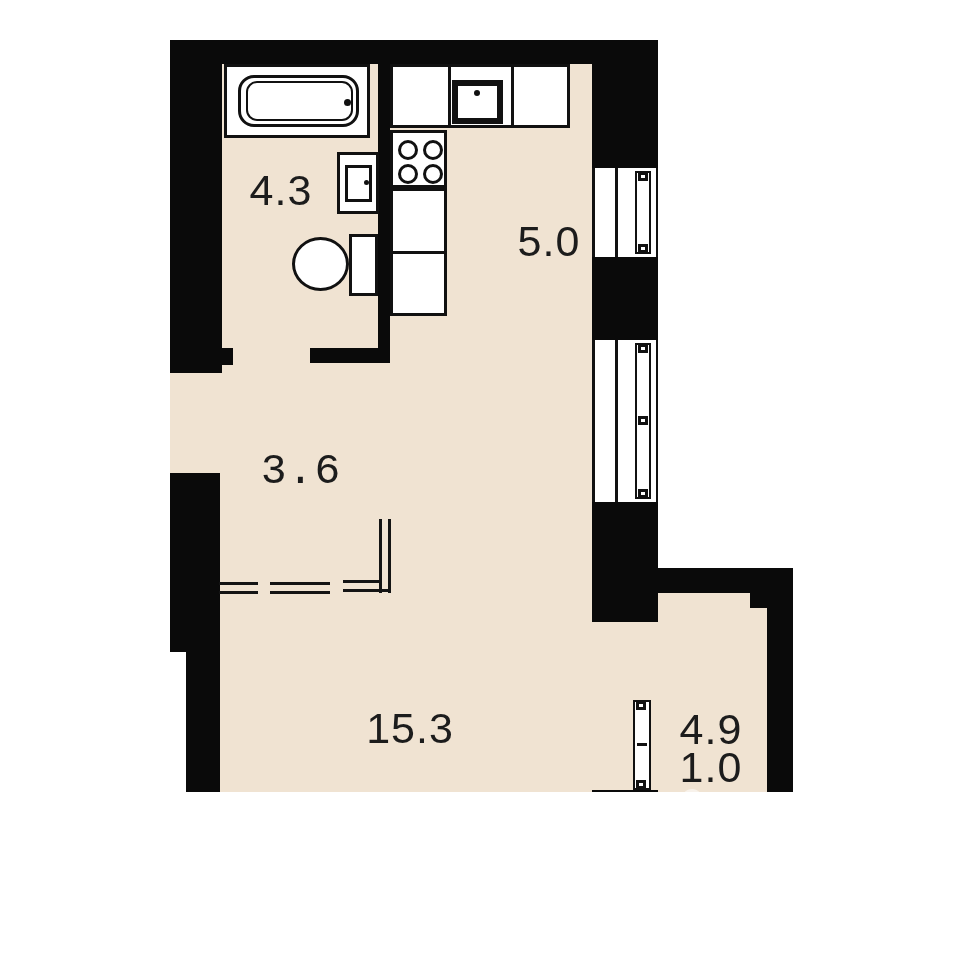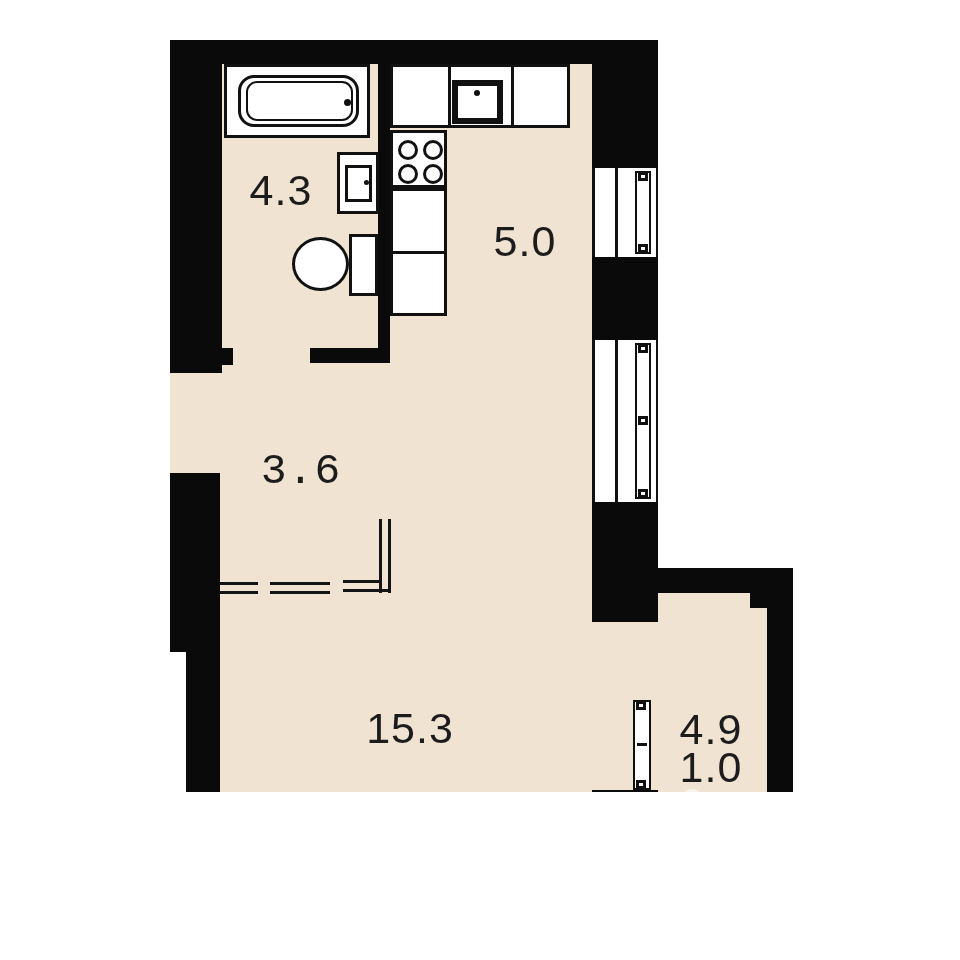--- a/index.html
+++ b/index.html
@@ -75,21 +75,21 @@
   .dash-b2{left:270px;top:591px;width:60px;height:3px;}
   .part-v1{left:379px;top:519px;width:3px;height:74px;}
   .part-v2{left:388px;top:519px;width:3px;height:74px;}
   .part-h1{left:343px;top:580px;width:37px;height:3px;}
   .part-h2{left:343px;top:589px;width:48px;height:3px;}
 
   
   .room-label{transform:translate(-50%,-50%);font-size:43px;color:#1c1c1c;
               letter-spacing:1px;white-space:nowrap;}
   .lbl-bathroom{left:281px;top:190px;}
-  .lbl-kitchen{left:525px;top:241px;}
+  .lbl-kitchen{left:549px;top:241px;}
   .lbl-hallway{left:301px;top:471px;font-family:Liberation Mono, monospace;}
   .lbl-living{left:410px;top:728px;}
   .lbl-balcony{left:711px;top:729px;}
   .lbl-balcony2{left:711px;top:767px;}
 
   
   .wm{z-index:50;}
   .wm-pin{left:681px;top:789px;width:22px;height:30px;}
   .wm-brand{left:714px;top:807px;font-size:46px;font-weight:bold;
             color:rgba(255,255,255,0.55);letter-spacing:3px;}

